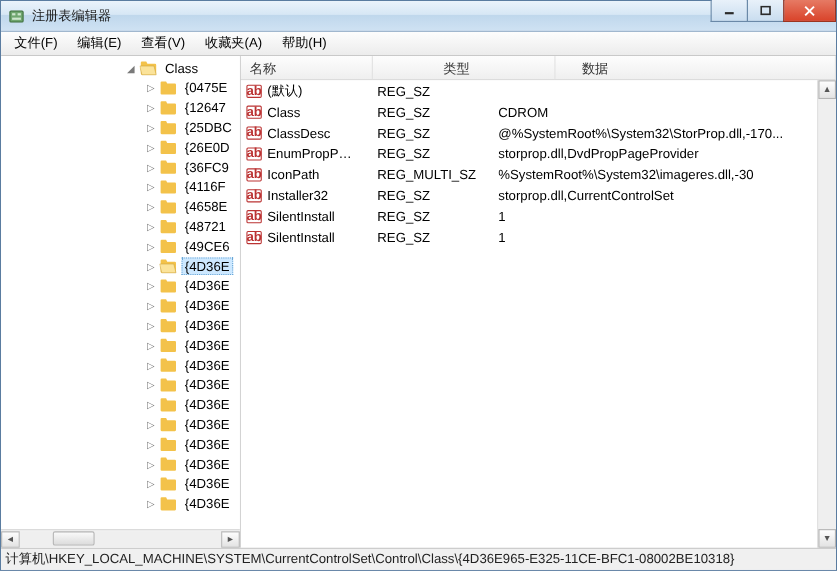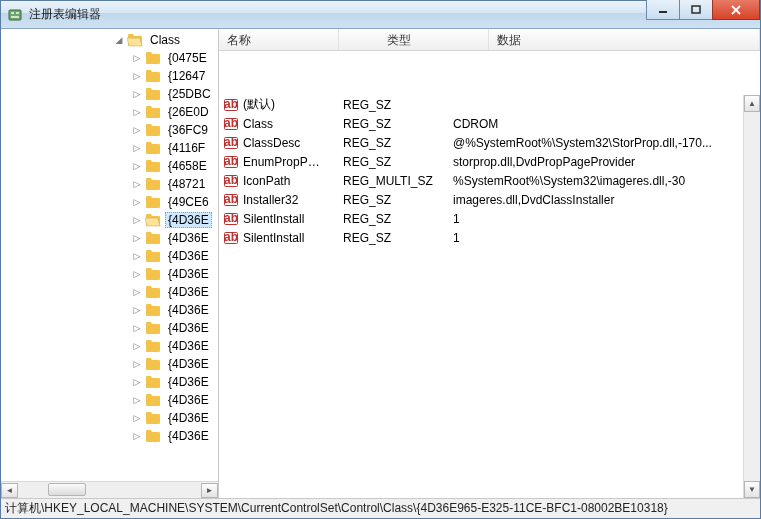--- a/index.html
+++ b/index.html
@@ -22,36 +22,36 @@
 .tree-row .spacer { display:inline-block; }
 .tree-row .expander { width:12px; height:12px; display:inline-flex; align-items:center; justify-content:center; color:#7a7a7a; font-size:9px; margin-right:2px;}
 .tree-row .foldericon { width:16px; height:14px; margin-right:4px; }
 .tree-row.selected .label-wrap { background:#cde8ff; border:1px dotted #6aa7d6; padding:0 2px; }
 .tree-row .label-wrap { padding:0 3px; }
 .hscroll { height:17px; background:#f0f0f0; border-top:1px solid #d9d9d9; display:flex; align-items:center; }
 .hscroll .arrow { width:17px; height:15px; background:linear-gradient(#fdfdfd,#e3e3e3); border:1px solid #b5b5b5; display:flex; align-items:center; justify-content:center; font-size:8px; color:#555;}
 .hscroll .track { flex:1; height:15px; background:#efefef; position:relative; }
 .hscroll .thumb { position:absolute; left:30px; top:0; width:38px; height:13px; background:linear-gradient(#fafafa,#dcdcdc); border:1px solid #b5b5b5; border-radius:2px;}
 .listpane { flex:1; display:flex; flex-direction:column; min-height:0; }
-.list-header { height:22px; background:linear-gradient(#fdfdfd,#efefef); border-bottom:1px solid #d4d4d4; display:flex; }
+.list-header { height:22px; background:linear-gradient(#fdfdfd,#efefef); border-bottom:1px solid #d4d4d4; display:flex;gap:16px; }
 .list-header .col { padding:3px 8px; border-right:1px solid #e2e2e2; color:#333; }
 .col-name { width:120px; }
 .col-type { width:110px;margin-left:40px; }
 .col-data { flex:1; }
 .list-body { flex:1; overflow:hidden; background:#fff; }
 .list-row { display:flex; align-items:center; height:19px; padding-left:4px; cursor:default;}
 .list-row .valicon { width:16px; height:16px; margin-right:4px; flex-shrink:0;}
 .list-row .cell { overflow:hidden; text-overflow:ellipsis; white-space:nowrap; padding-right:20px;}
 .list-row .cell.name { width:100px; }
 .list-row .cell.type { width:110px; }
 .list-row .cell.data { flex:1; }
 .vscroll { width:17px; background:#f0f0f0; border-left:1px solid #d9d9d9; display:flex; flex-direction:column; }
 .vscroll .arrow { height:17px; background:linear-gradient(#fdfdfd,#e3e3e3); border:1px solid #b5b5b5; display:flex; align-items:center; justify-content:center; font-size:8px; color:#555;}
 .vscroll .track { flex:1; background:#efefef; }
-.list-and-scroll { flex:1; display:flex; min-height:0;margin-top:44px;}
+.list-and-scroll { flex:1; display:flex; min-height:0;}
 .statusbar { height:20px; background:#f0f0f0; border-top:1px solid #c9c9c9; display:flex; align-items:center; padding:0 4px; color:#222; overflow:hidden; white-space:nowrap;}
 .folder-svg path.back { fill:#f3c24a; }
 .folder-svg path.front { fill:#fbe39a; }
 </style>
 </head>
 <body>
 
 <div class="window">
 
   <div class="titlebar">
@@ -76,20 +76,27 @@
           </svg>
       </div>
       <div class="winbtn close">
         <svg width="12" height="10">
             <path d="M2 1 L10 9 M10 1 L2 9" stroke="#fff" stroke-width="1.8"></path>
           </svg>
       </div>
     </div>
   </div>
 
+  <div class="menubar">
+    <div class="menuitem">文件(F)</div>
+    <div class="menuitem">编辑(E)</div>
+    <div class="menuitem">查看(V)</div>
+    <div class="menuitem">收藏夹(A)</div>
+    <div class="menuitem">帮助(H)</div>
+  </div>
 
   <div class="body">
 
     <div class="treepane">
       <div class="tree" id="tree">
           <div class="tree-row">
             <span class="spacer" style="width:112px"></span>
             <span class="expander">◢</span>
             <span class="foldericon"><svg class="folder-svg" width="16" height="14" viewBox="0 0 16 14">
                 <path class="back" d="M1 3 L1 12 Q1 13 2 13 L14 13 Q15 13 15 12 L15 4 Q15 3 14 3 L7 3 L6 1 L2 1 Q1 1 1 2 Z"></path>
@@ -336,21 +343,21 @@
               <span class="cell type">REG_MULTI_SZ</span>
               <span class="cell data">%SystemRoot%\System32\imageres.dll,-30</span>
             </div>
             <div class="list-row">
               <span class="valicon"><svg width="16" height="16" viewBox="0 0 16 16">
                   <rect x="1.5" y="2.5" width="13" height="11" rx="1" fill="#fff" stroke="#b33" stroke-width="1"></rect>
                   <text x="8" y="11" text-anchor="middle" font-size="8" font-weight="bold" fill="#b33">ab</text>
                 </svg></span>
               <span class="cell name">Installer32</span>
               <span class="cell type">REG_SZ</span>
-              <span class="cell data">imageres.dll,DvdClassInstaller</span>
+              <span class="cell data">storprop.dll,CurrentControlSet</span>
             </div>
             <div class="list-row">
               <span class="valicon"><svg width="16" height="16" viewBox="0 0 16 16">
                   <rect x="1.5" y="2.5" width="13" height="11" rx="1" fill="#fff" stroke="#b33" stroke-width="1"></rect>
                   <text x="8" y="11" text-anchor="middle" font-size="8" font-weight="bold" fill="#b33">ab</text>
                 </svg></span>
               <span class="cell name">SilentInstall</span>
               <span class="cell type">REG_SZ</span>
               <span class="cell data">1</span>
             </div>

